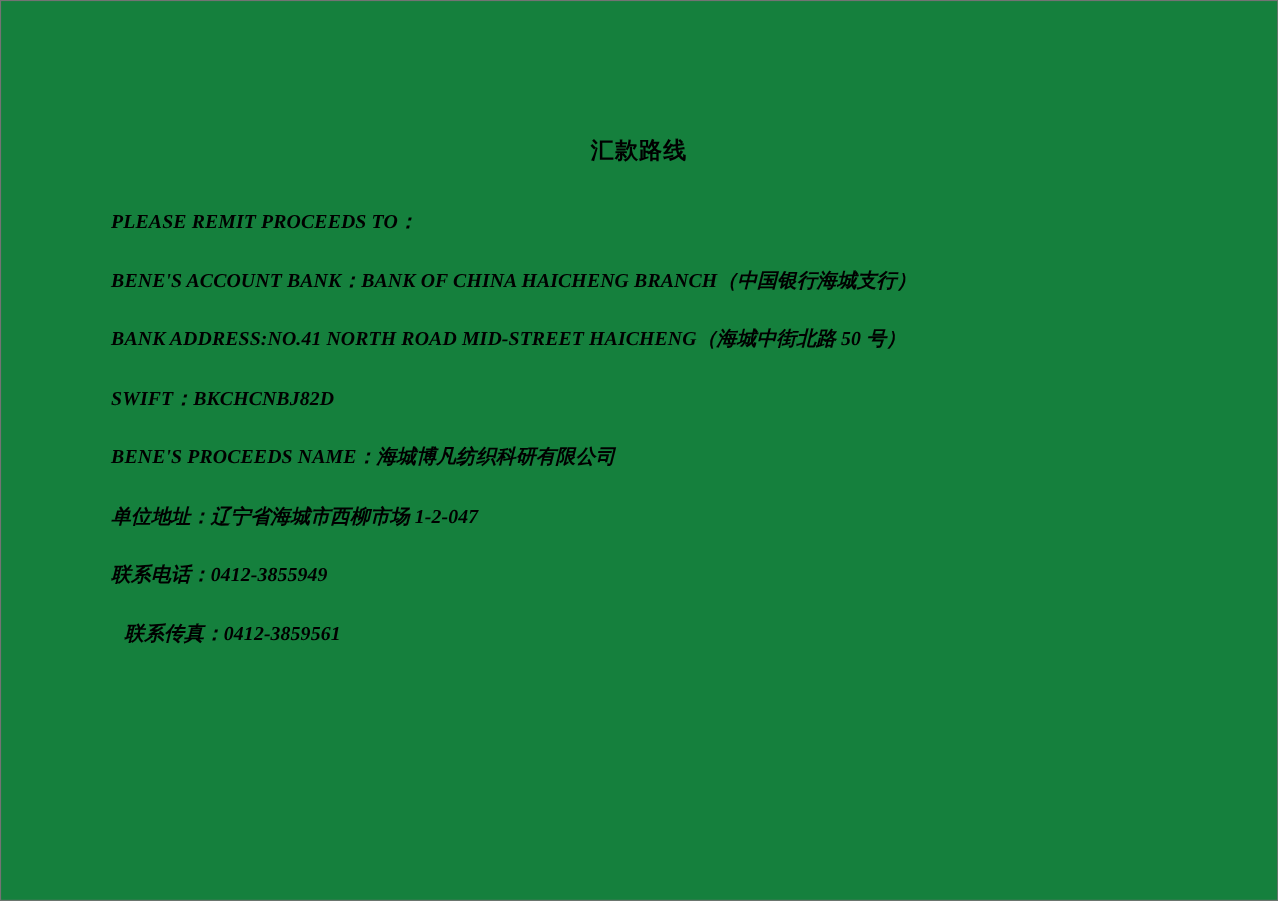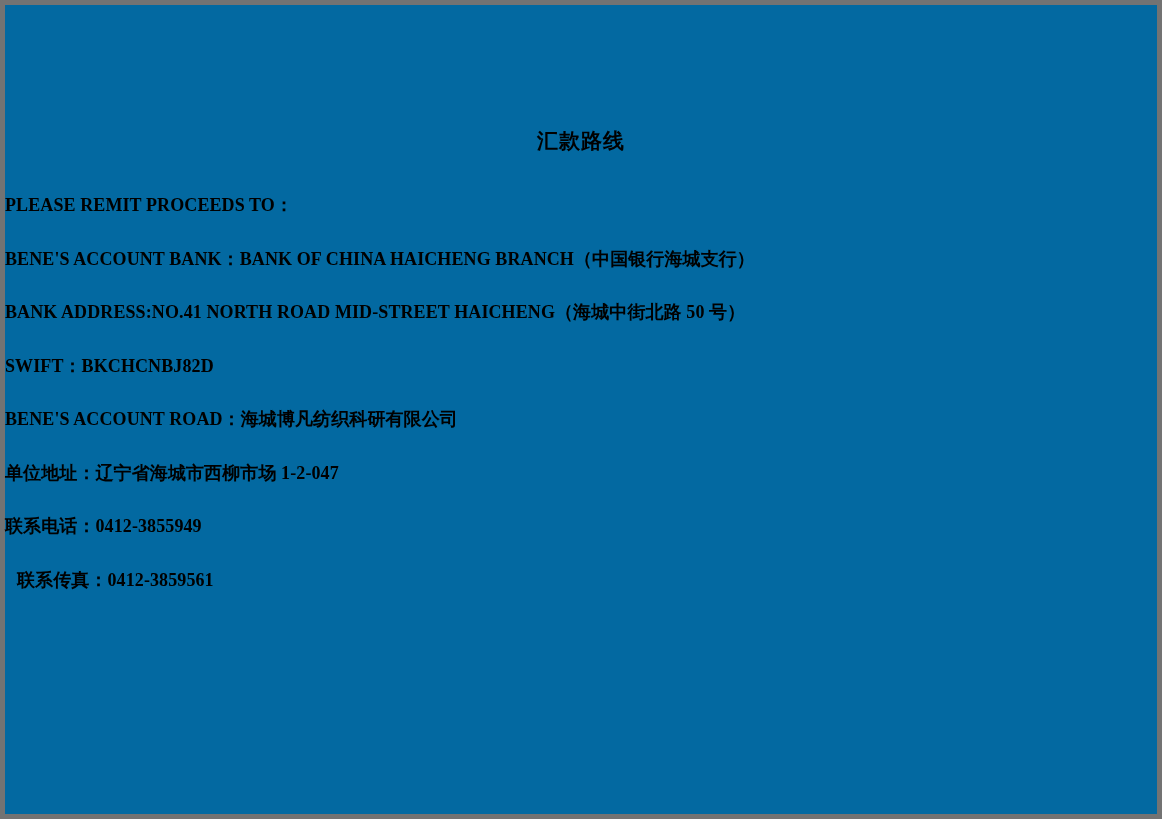--- a/index.html
+++ b/index.html
@@ -12,35 +12,37 @@
     background: #ffffff;
     font-family: "Liberation Serif", "DejaVu Serif", serif;
     color: #000000;
     overflow: hidden;
   }
   .page {
     position: relative;
     width: 1162px;
     height: 819px;
     box-sizing: border-box;
-    border: 5px solid #737373;
-    background: #0369a1;
+    border: 1px solid #737373;
+    background: #15803d;
   }
   .doc-title {
     text-align: center;
     font-size: 21px;
     font-weight: 700;
     letter-spacing: 1px;
     margin-top: 124px;
     margin-bottom: 0;
     line-height: 1.2;
   }
   .body-block {
     margin-top: 40px;
+    padding-left: 100px;
     padding-right: 40px;
+    font-style: italic;
   }
   .line {
     font-size: 18px;
     font-weight: 700;
     line-height: 1.25;
     margin-bottom: 31px;
     white-space: pre-wrap;
     letter-spacing: 0.1px;
   }
   .line:last-child {
@@ -53,19 +55,19 @@
 
 <div class="page">
 
   <div class="doc-title">汇款路线</div>
 
   <div class="body-block">
     <div class="line">PLEASE REMIT PROCEEDS TO：</div>
     <div class="line">BENE'S ACCOUNT BANK：BANK OF CHINA HAICHENG BRANCH（中国银行海城支行）</div>
     <div class="line">BANK ADDRESS:NO.41 NORTH ROAD MID-STREET HAICHENG（海城中街北路 50 号）</div>
     <div class="line">SWIFT：BKCHCNBJ82D</div>
-    <div class="line">BENE'S ACCOUNT ROAD：海城博凡纺织科研有限公司</div>
+    <div class="line">BENE'S PROCEEDS NAME：海城博凡纺织科研有限公司</div>
     <div class="line">单位地址：辽宁省海城市西柳市场 1-2-047</div>
     <div class="line">联系电话：0412-3855949</div>
     <div class="line">联系传真：0412-3859561</div>
   </div>
 
 </div>
 
 </body></html>

